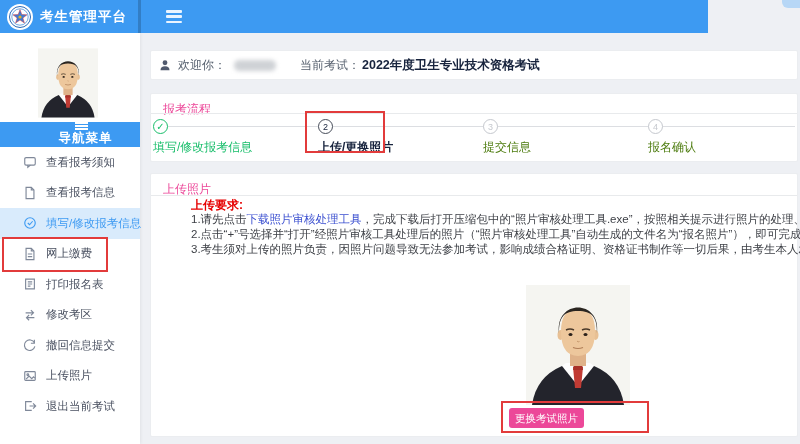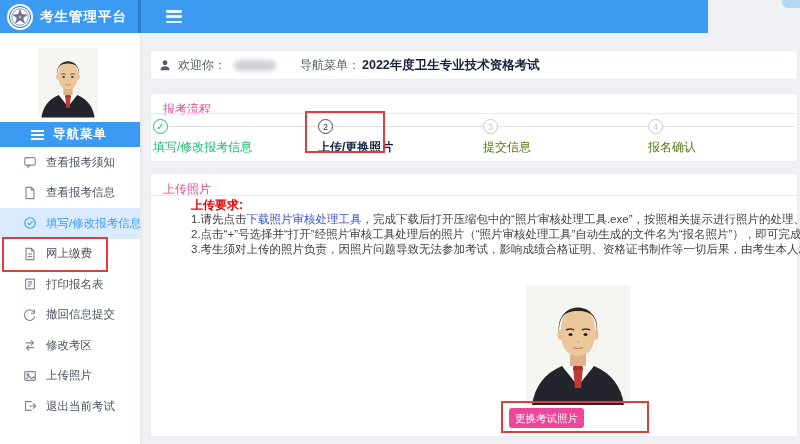--- a/index.html
+++ b/index.html
@@ -12,21 +12,21 @@
   .brand { position:absolute; left:0; top:0; width:140px; height:33px; display:flex; align-items:center; }
   .logo { width:26px; height:26px; margin-left:7px; border-radius:50%; background:#fff; display:flex; align-items:center; justify-content:center; }
   .brand-title { color:#fff; font-weight:bold; font-size:13.5px; margin-left:7px; letter-spacing:1px; }
   .hamburger { position:absolute; left:166px; top:10px; width:16px; height:13px; display:flex; flex-direction:column; justify-content:space-between; cursor:pointer; }
   .hamburger i { display:block; height:2.5px; background:#eaf4ff; border-radius:1px; }
   .corner-tab { position:absolute; right:0; top:0; width:18px; height:8px; background:#b7d7f6; border-bottom-left-radius:6px; z-index:6; }
 
   
   .sidebar { position:absolute; left:0; top:33px; width:140px; height:411px; background:#fff; box-shadow:1px 0 3px rgba(0,0,0,.06); }
   .side-photo { position:absolute; left:38px; top:14px; width:60px; height:72px; }
-  .nav-header { position:absolute; left:0; top:89px; width:140px; height:25px; background:#3d9af2; color:#fff; font-weight:bold; font-size:12.5px; display:flex; align-items:center; padding-left:31px; letter-spacing:1px; }
+  .nav-header { position:absolute; left:0; top:89px; width:140px; height:25px; background:#3d9af2; color:#fff; font-weight:bold; font-size:12.5px; display:flex; align-items:center; padding-left:31px; letter-spacing:1px;flex-direction:column; }
   .nav-header .bars { width:13px; height:10px; margin-right:9px; display:flex; flex-direction:column; justify-content:space-between; }
   .nav-header .bars i { display:block; height:2px; background:#fff; }
   .menu { position:absolute; left:0; top:114px; width:140px; }
   .menu-item { height:30.5px; display:flex; align-items:center; padding-left:23px; cursor:pointer; color:#495060; }
   .menu-item svg { width:14px; height:14px; margin-right:9px; stroke:#7f8899; fill:none; stroke-width:1.3; flex:0 0 auto; }
   .menu-item.active { background:#d9ebfc; color:#3d9af2; }
   .menu-item.active svg { stroke:#3d9af2; }
   .menu-label { font-size:11.5px; white-space:nowrap; }
 
   
@@ -163,31 +163,31 @@
     </div>
     <div class="menu-item">
       <svg viewBox="0 0 16 16">
           <path d="M3 2.5 h10 v11 h-10 z"></path>
           <path d="M5.5 5.5 h5 M5.5 8 h5 M5.5 10.5 h3"></path>
         </svg>
       <span class="menu-label">打印报名表</span>
     </div>
     <div class="menu-item">
       <svg viewBox="0 0 16 16">
+          <path d="M3 5.5 h9 m-3 -3 l3 3 l-3 3"></path>
+          <path d="M13 11 h-9 m3 -3 l-3 3 l3 3"></path>
+        </svg>
+      <span class="menu-label">修改考区</span>
+    </div>
+    <div class="menu-item">
+      <svg viewBox="0 0 16 16">
           <path d="M13 5.5 A6 6 0 1 0 13.5 9.5"></path>
           <path d="M13 2 v4 h-4"></path>
         </svg>
       <span class="menu-label">撤回信息提交</span>
-    </div>
-    <div class="menu-item">
-      <svg viewBox="0 0 16 16">
-          <path d="M3 5.5 h9 m-3 -3 l3 3 l-3 3"></path>
-          <path d="M13 11 h-9 m3 -3 l-3 3 l3 3"></path>
-        </svg>
-      <span class="menu-label">修改考区</span>
     </div>
     <div class="menu-item">
       <svg viewBox="0 0 16 16">
           <rect x="2" y="3" width="12" height="10" rx="1"></rect>
           <circle cx="5.5" cy="6.5" r="1"></circle>
           <path d="M3.5 11.5 l3.5 -3.5 l3 3 l2 -2 l1.5 1.5"></path>
         </svg>
       <span class="menu-label">上传照片</span>
     </div>
     <div class="menu-item">
@@ -200,21 +200,21 @@
   </div>
 </div>
 
 <div class="card welcome-card">
   <svg class="usericon" width="12" height="12" viewBox="0 0 16 16">
     <circle cx="8" cy="5" r="3.2" fill="#515a6e"></circle>
       <path d="M2 15 Q2 9.5 8 9.5 Q14 9.5 14 15 Z" fill="#515a6e"></path>
   </svg>
   <span class="welcome-greet">欢迎你：</span>
   <span class="redacted"></span>
-  <span class="exam-label">导航菜单：</span>
+  <span class="exam-label">当前考试：</span>
   <span class="exam-name">2022年度卫生专业技术资格考试</span>
 </div>
 
 <div class="card process-card">
   <span class="card-title">报考流程</span>
   <div class="card-divider" style="top:19px"></div>
   <div class="steps-line"></div>
 
   <div class="step done" style="left:2px">
     <span class="step-circle">✓</span>

